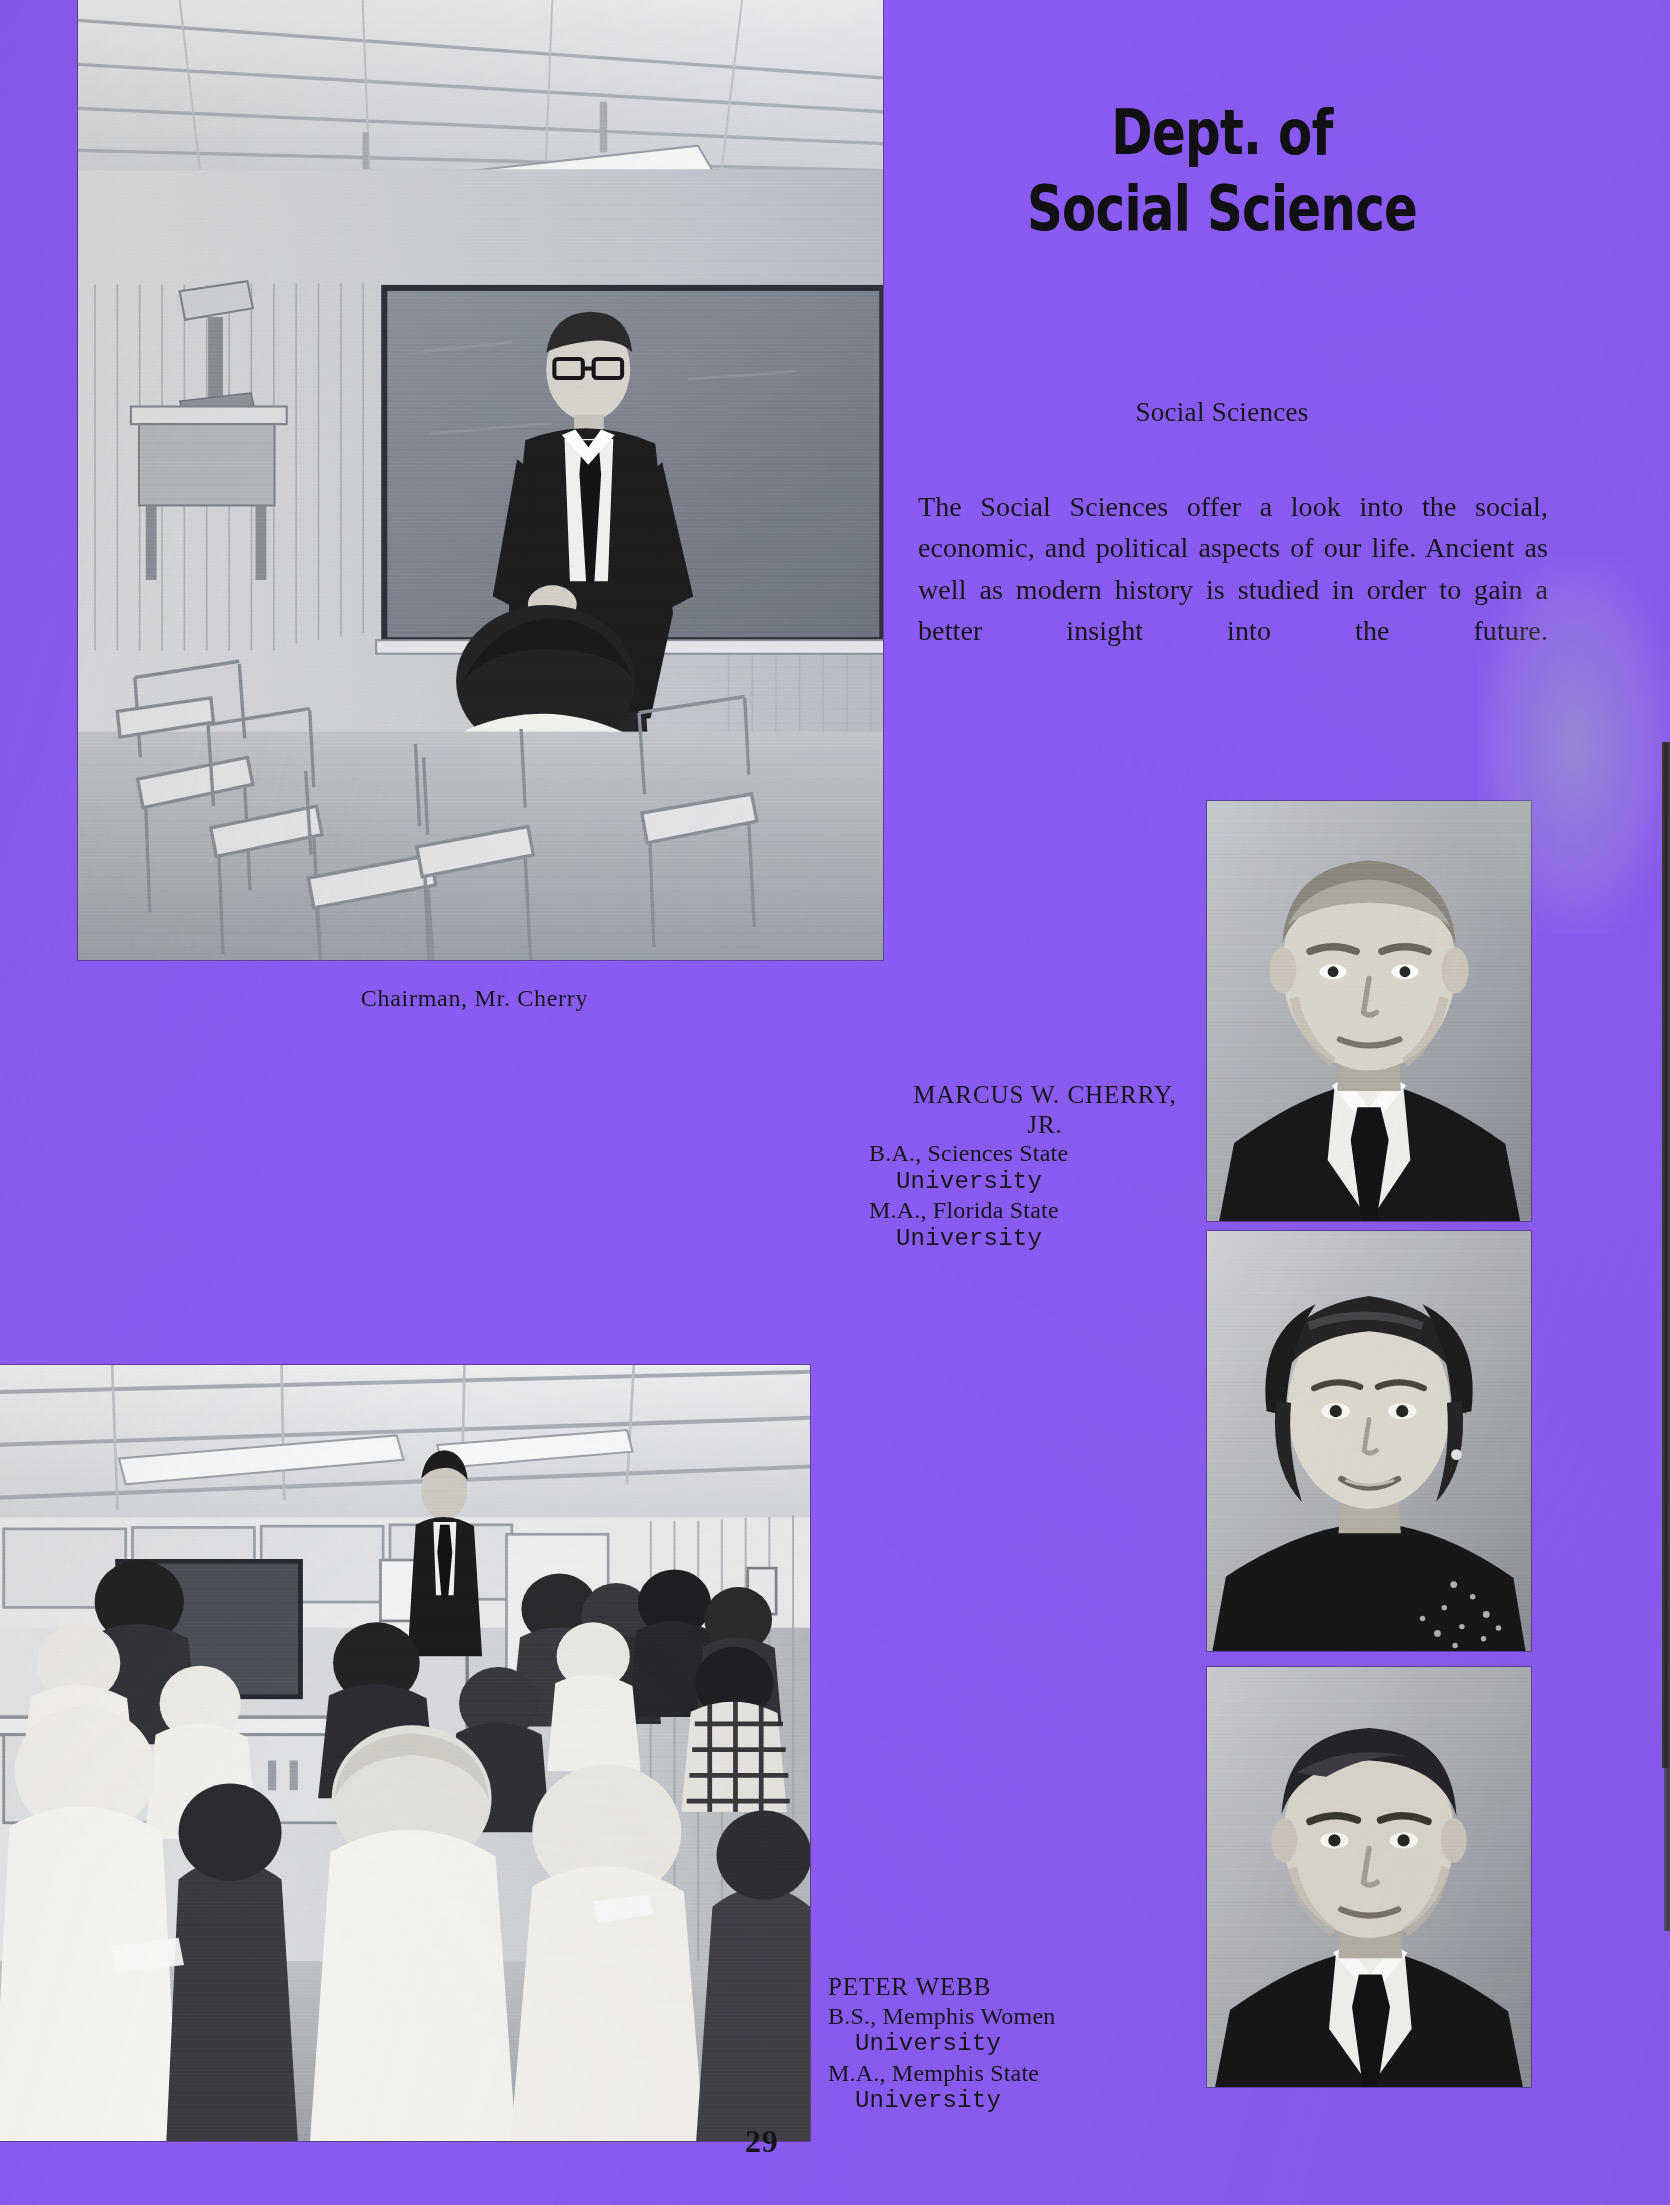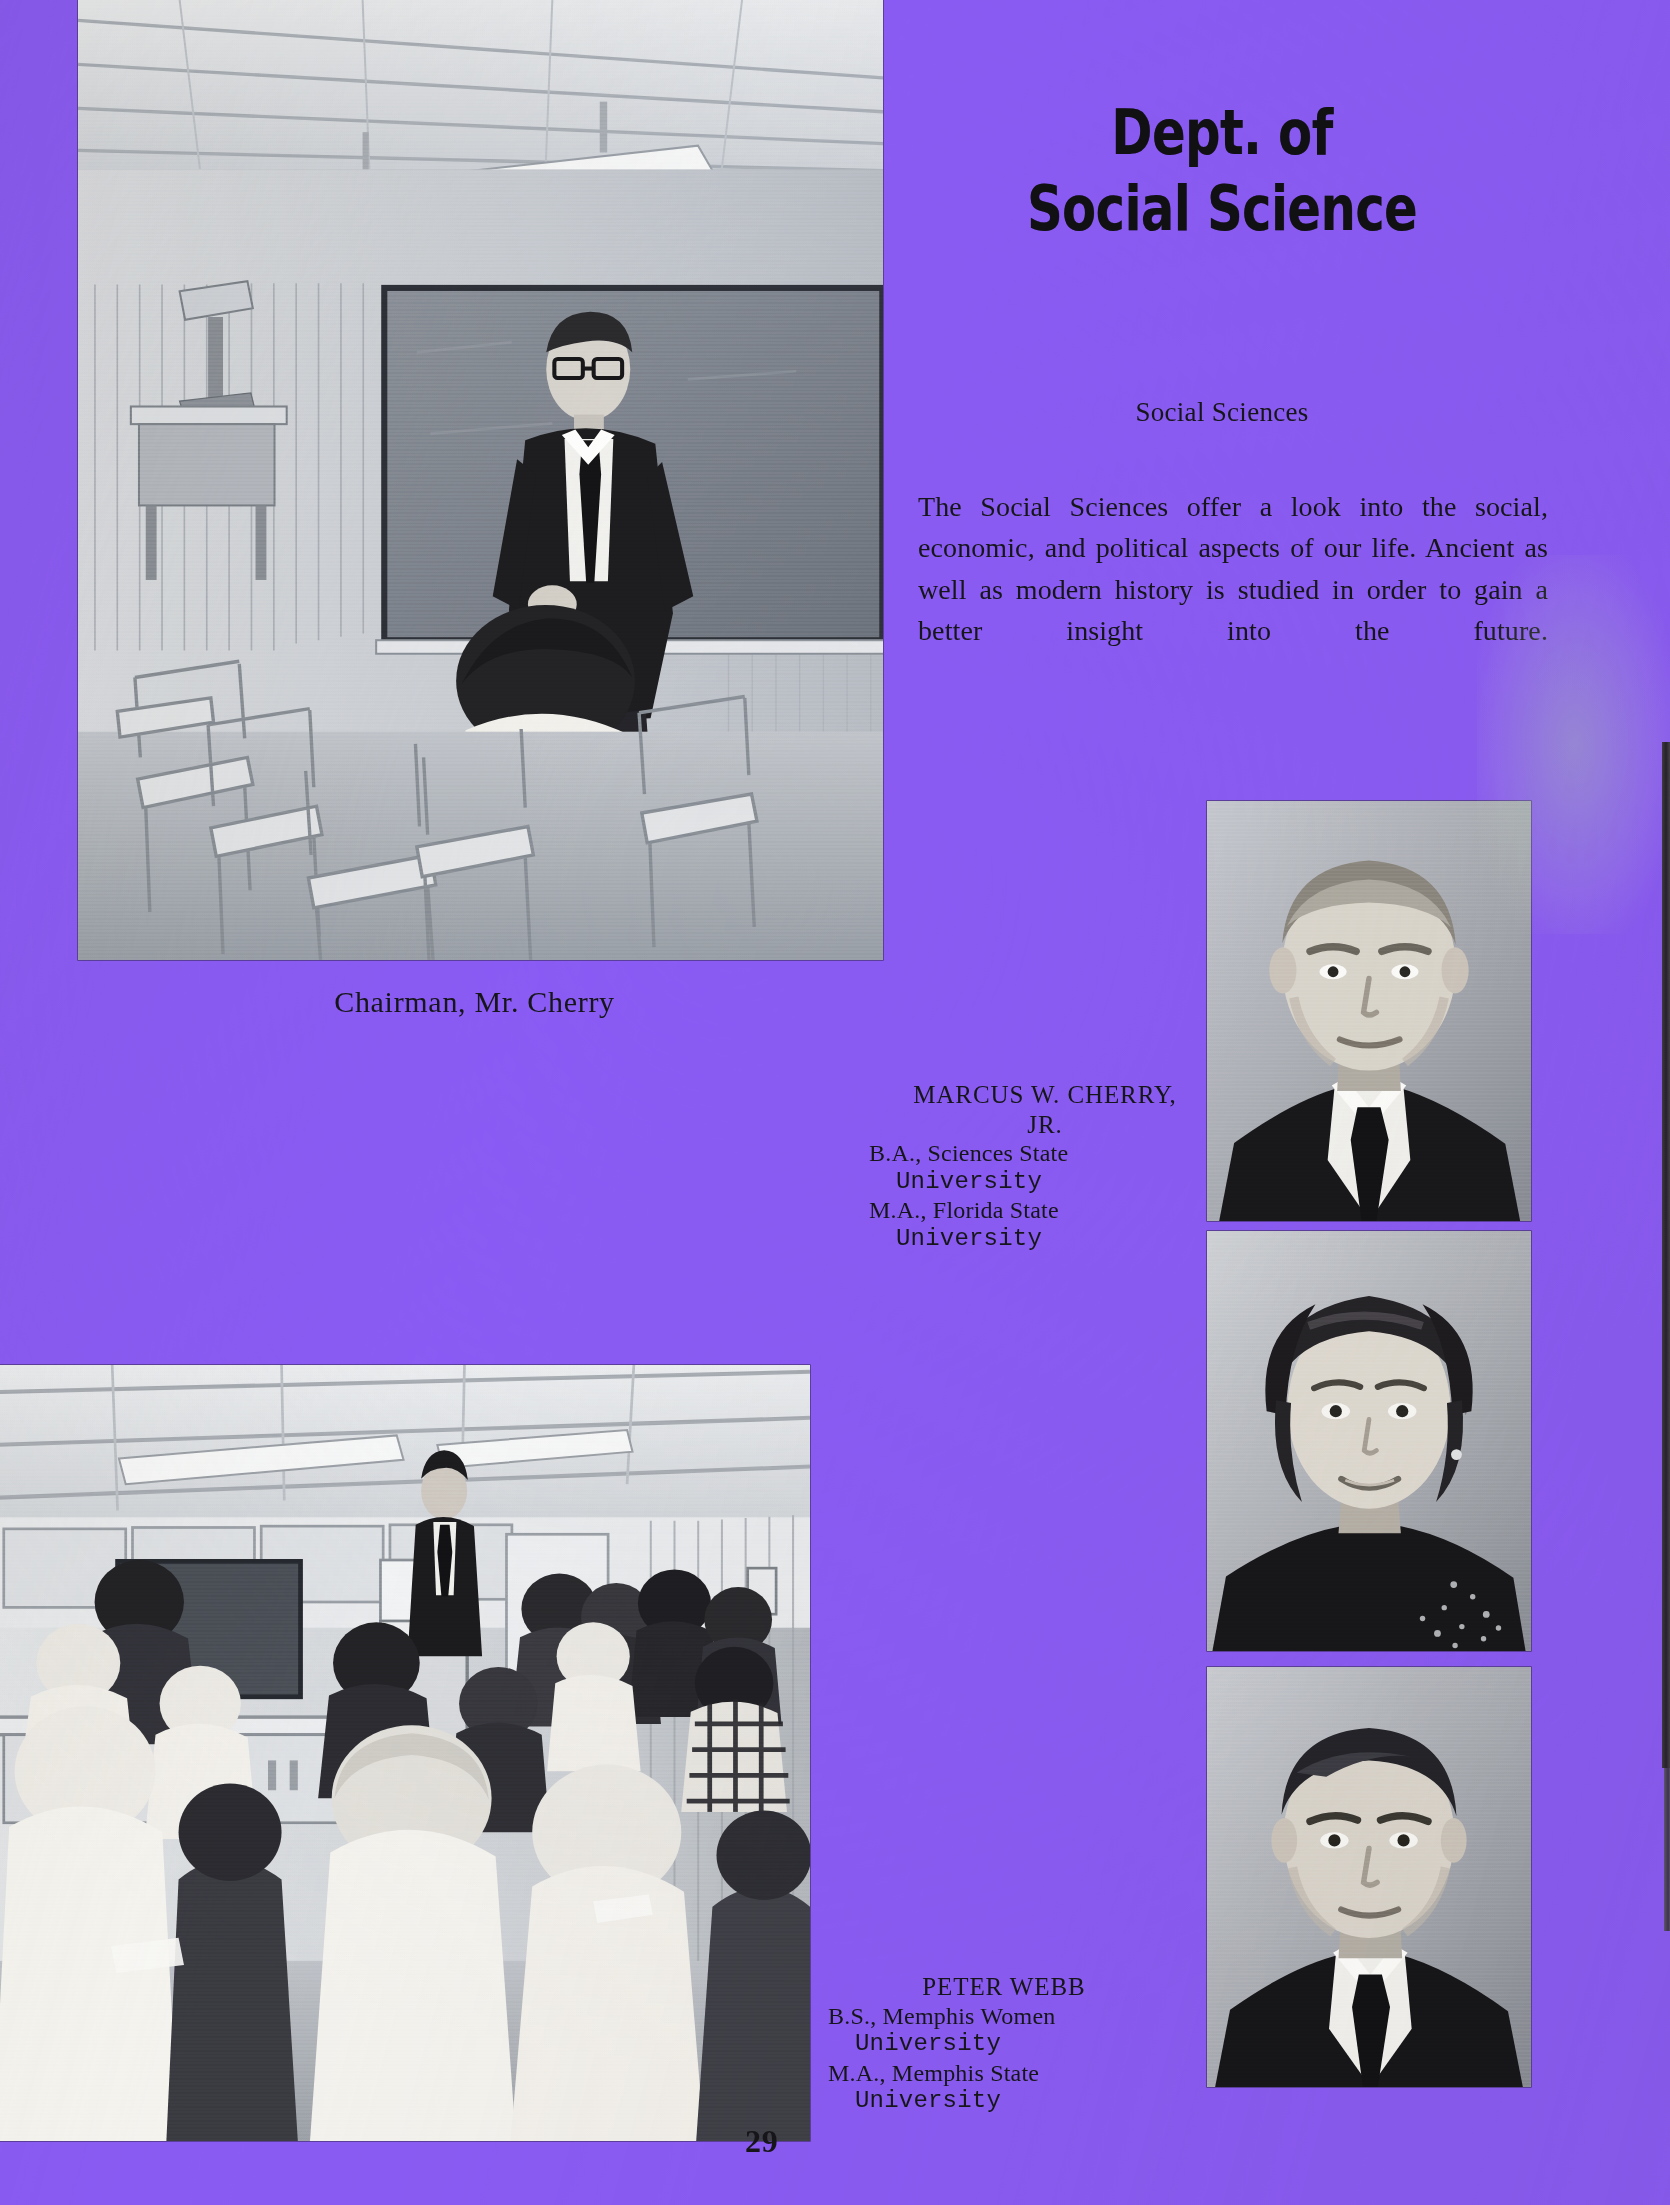--- a/index.html
+++ b/index.html
@@ -124,21 +124,21 @@
     letter-spacing: 0.1px;
     word-spacing: 0.3px;
   }
 
   .caption-chairman {
     position: absolute;
     left: 163px;
     top: 985px;
     width: 623px;
     text-align: center;
-    font-size: 30px;
+    font-size: 24px;
     letter-spacing: 0.7px;
   }
 
   
   .faculty {
     position: absolute;
     width: 352px;
     text-align: left;
     font-size: 24px;
     line-height: 1.185;
@@ -153,21 +153,21 @@
   .faculty .indent { padding-left: 27px; display: block; font-family: Liberation Mono, monospace; }
 
   #faculty-cherry  { left: 828px; top: 1080px; text-align: center; margin-left: 41px; }
   #faculty-cherry .fac-name { display: block; text-align: center; }
   #faculty-cherry .deg { text-align: left; }
 
   #faculty-maxwell { left: 828px; top: 1515px; }
   #faculty-maxwell .fac-name { display: block; text-align: center; }
 
   #faculty-webb    { left: 828px; top: 1972px; }
-  #faculty-webb .fac-name { display: block; text-align: center; }
+  #faculty-webb .fac-name { display: block; text-align: left; }
 
   .page-number {
     position: absolute;
     left: 745px;
     top: 2123px;
     width: 108px;
     text-align: left;
     font-size: 32px;
     font-weight: 600;
     letter-spacing: 0.7px;

